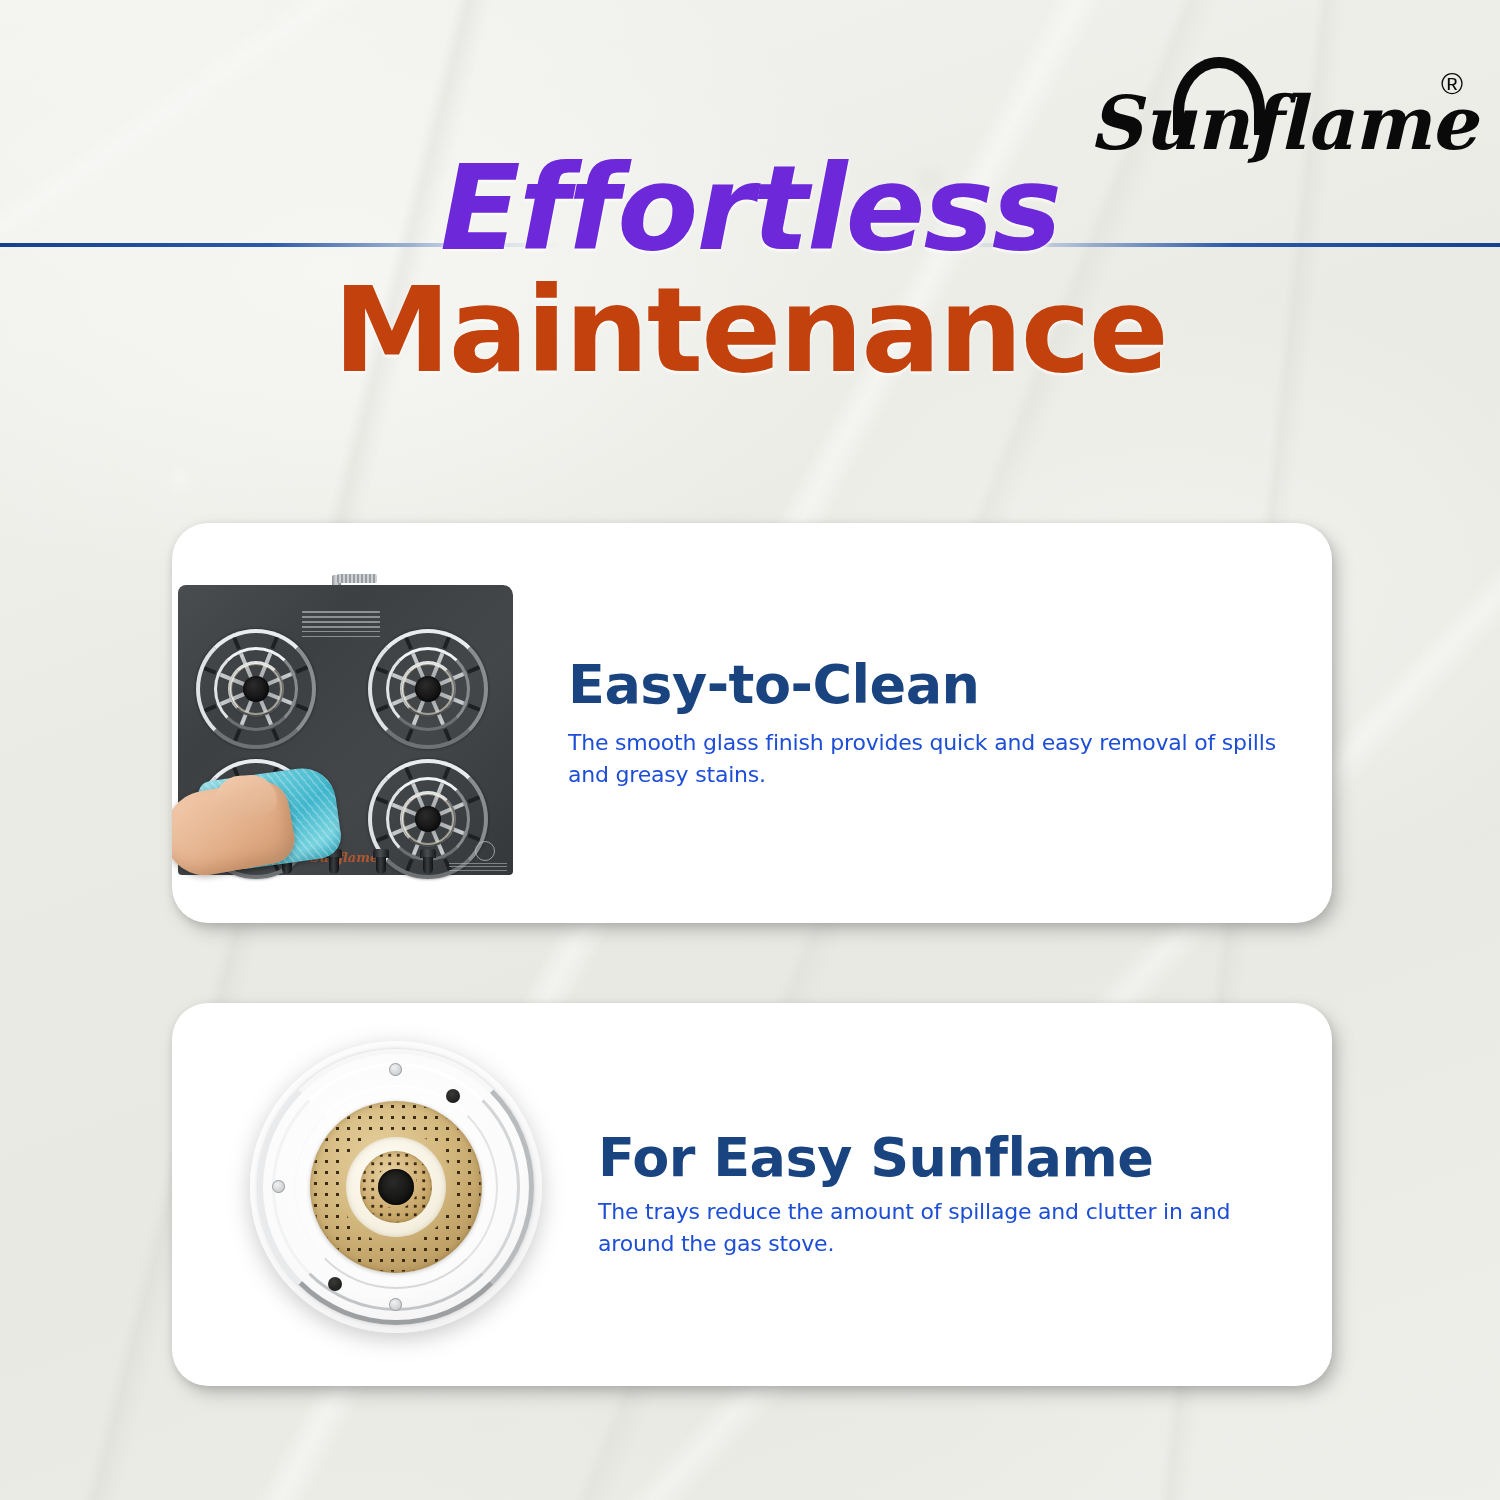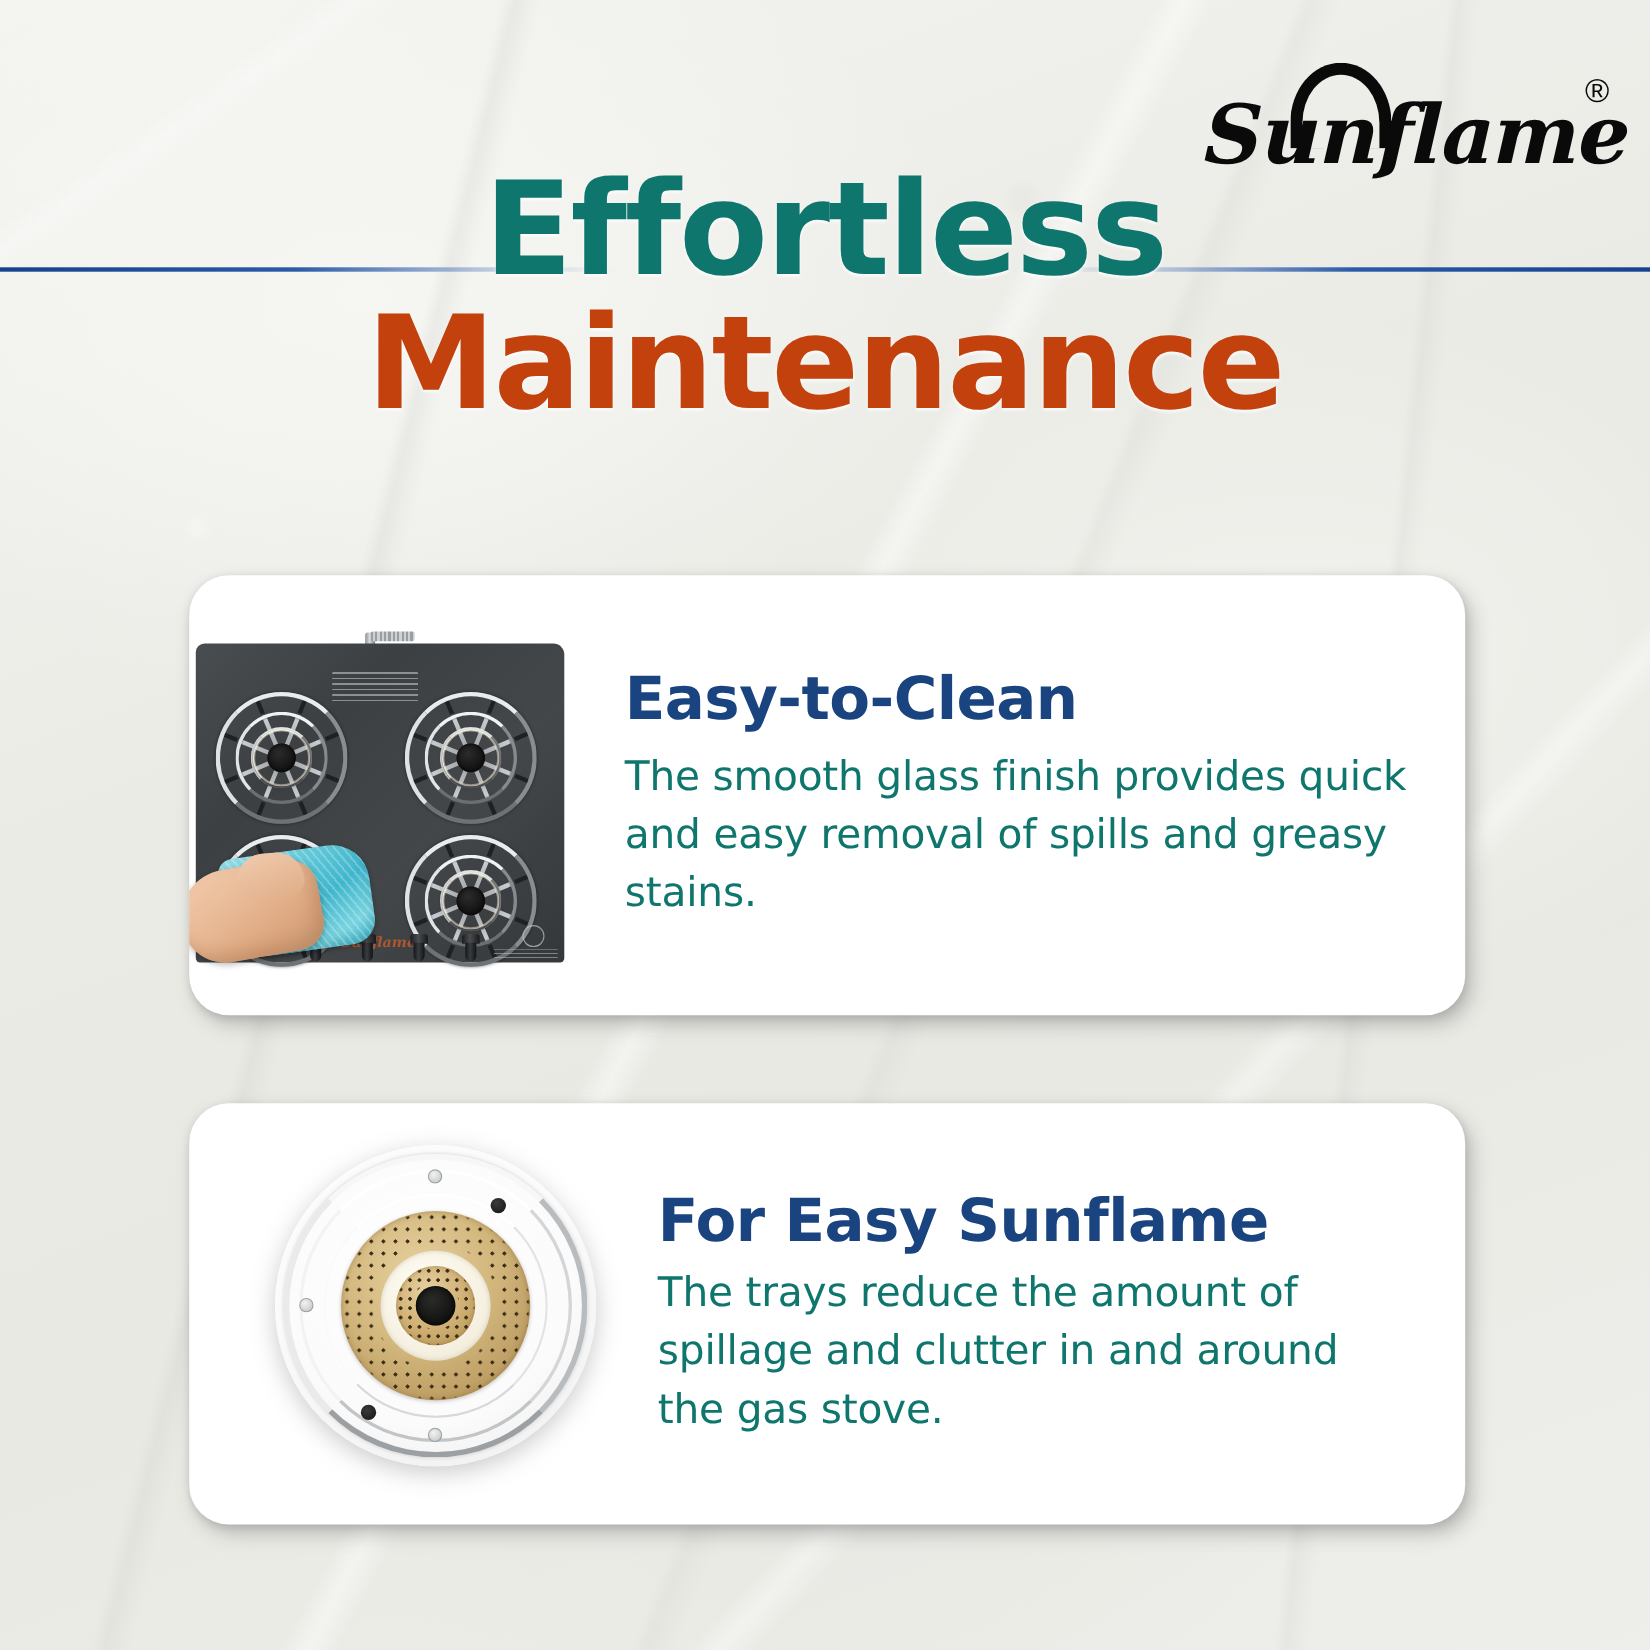--- a/index.html
+++ b/index.html
@@ -95,21 +95,21 @@
     text-align: center;
   }
   .title-line {
     font-family: "DejaVu Sans", sans-serif;
     font-weight: 700;
     font-size: 118px;
     line-height: 1.03;
     letter-spacing: -2px;
     text-shadow: 0 2px 3px rgba(255,255,255,.9);
   }
-  .title-line.l1 { color: #0f766e; }
+  .title-line.l1 { color: #6d28d9; font-style: italic; }
   .title-line.l2 { color: #c2410c; }
 
   
   .rule {
     position: absolute;
     top: 243px;
     height: 4px;
   }
   .rule.left {
     left: 0; width: 560px;
@@ -155,22 +155,22 @@
     color: #1a4480;
     font-size: 54px;
     line-height: 1.06;
     letter-spacing: -.5px;
     margin-bottom: 14px;
   }
   #card-2 .card-heading { margin-bottom: 10px; }
   .card-body {
     font-family: "DejaVu Sans", sans-serif;
     font-weight: 400;
-    color: #0f766e;
-    font-size: 37px;
+    color: #1d4ed8;
+    font-size: 22px;
     line-height: 1.44;
     letter-spacing: -.2px;
   }
 
   
   .stove {
     position: absolute;
     left: 6px; top: 50px;
     width: 335px; height: 310px;
   }

